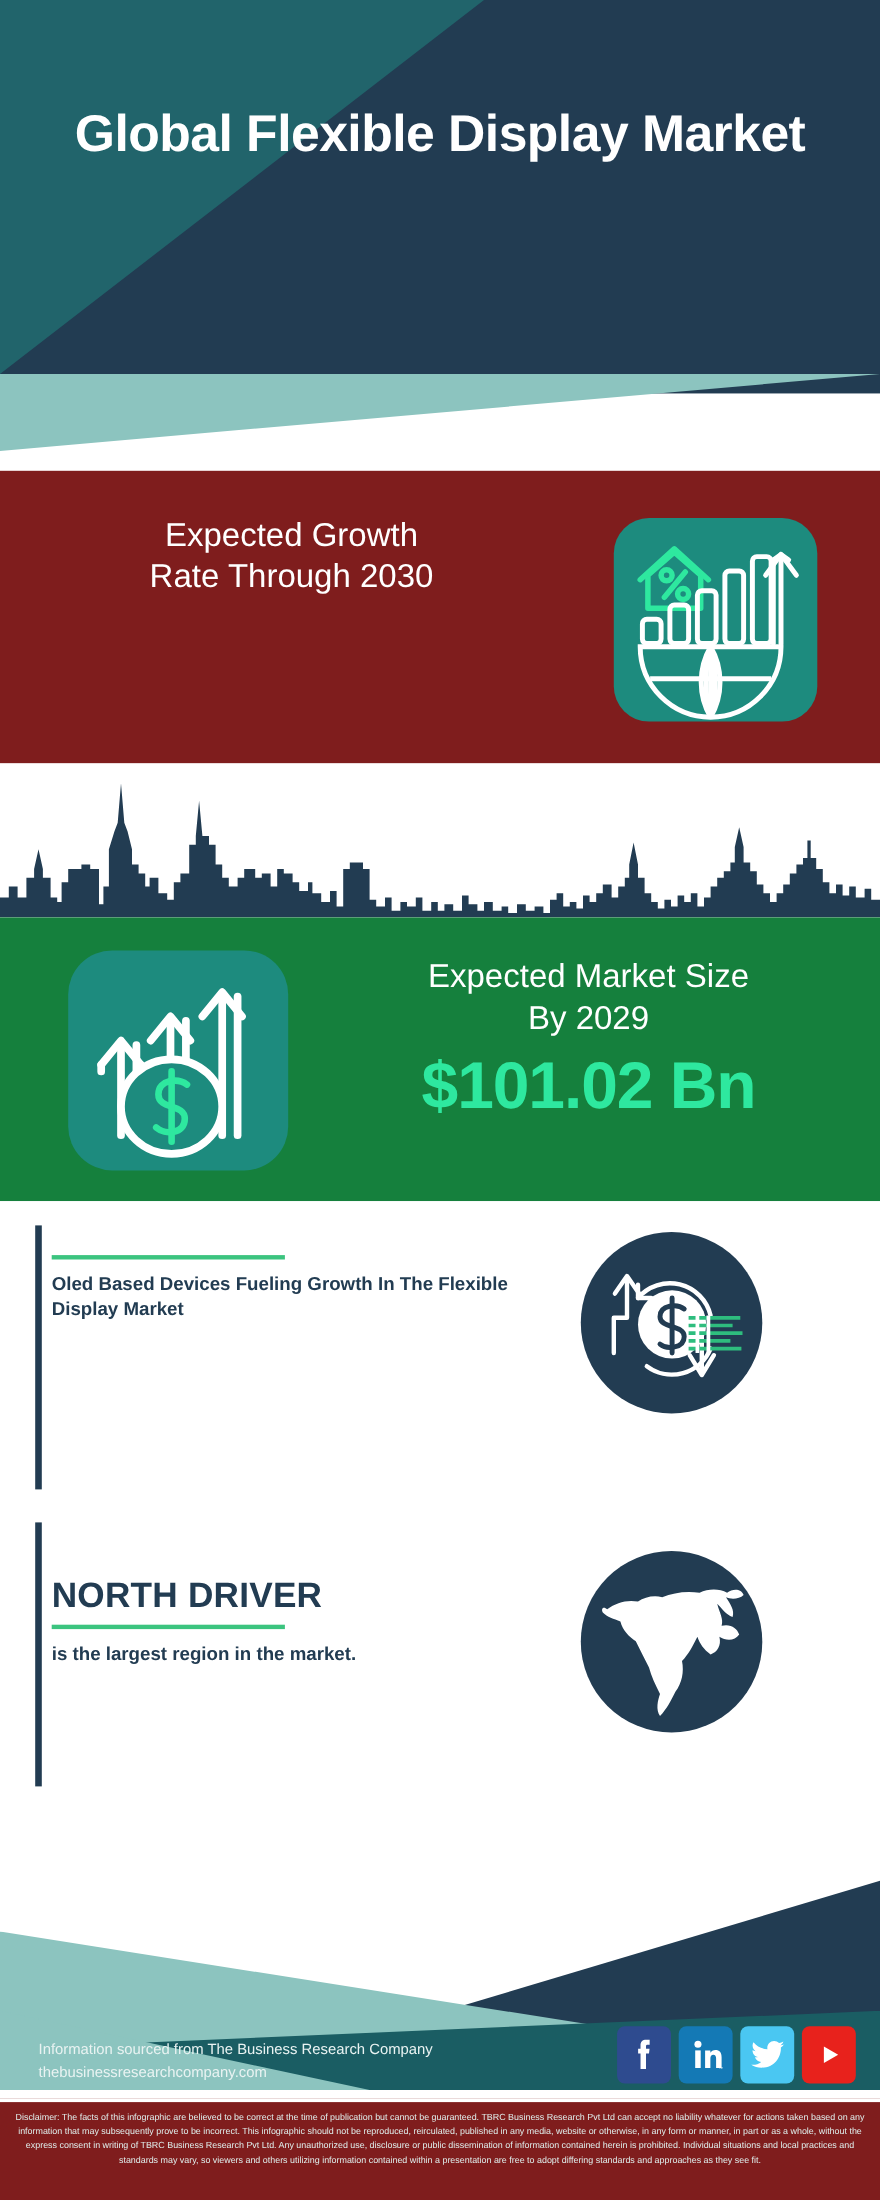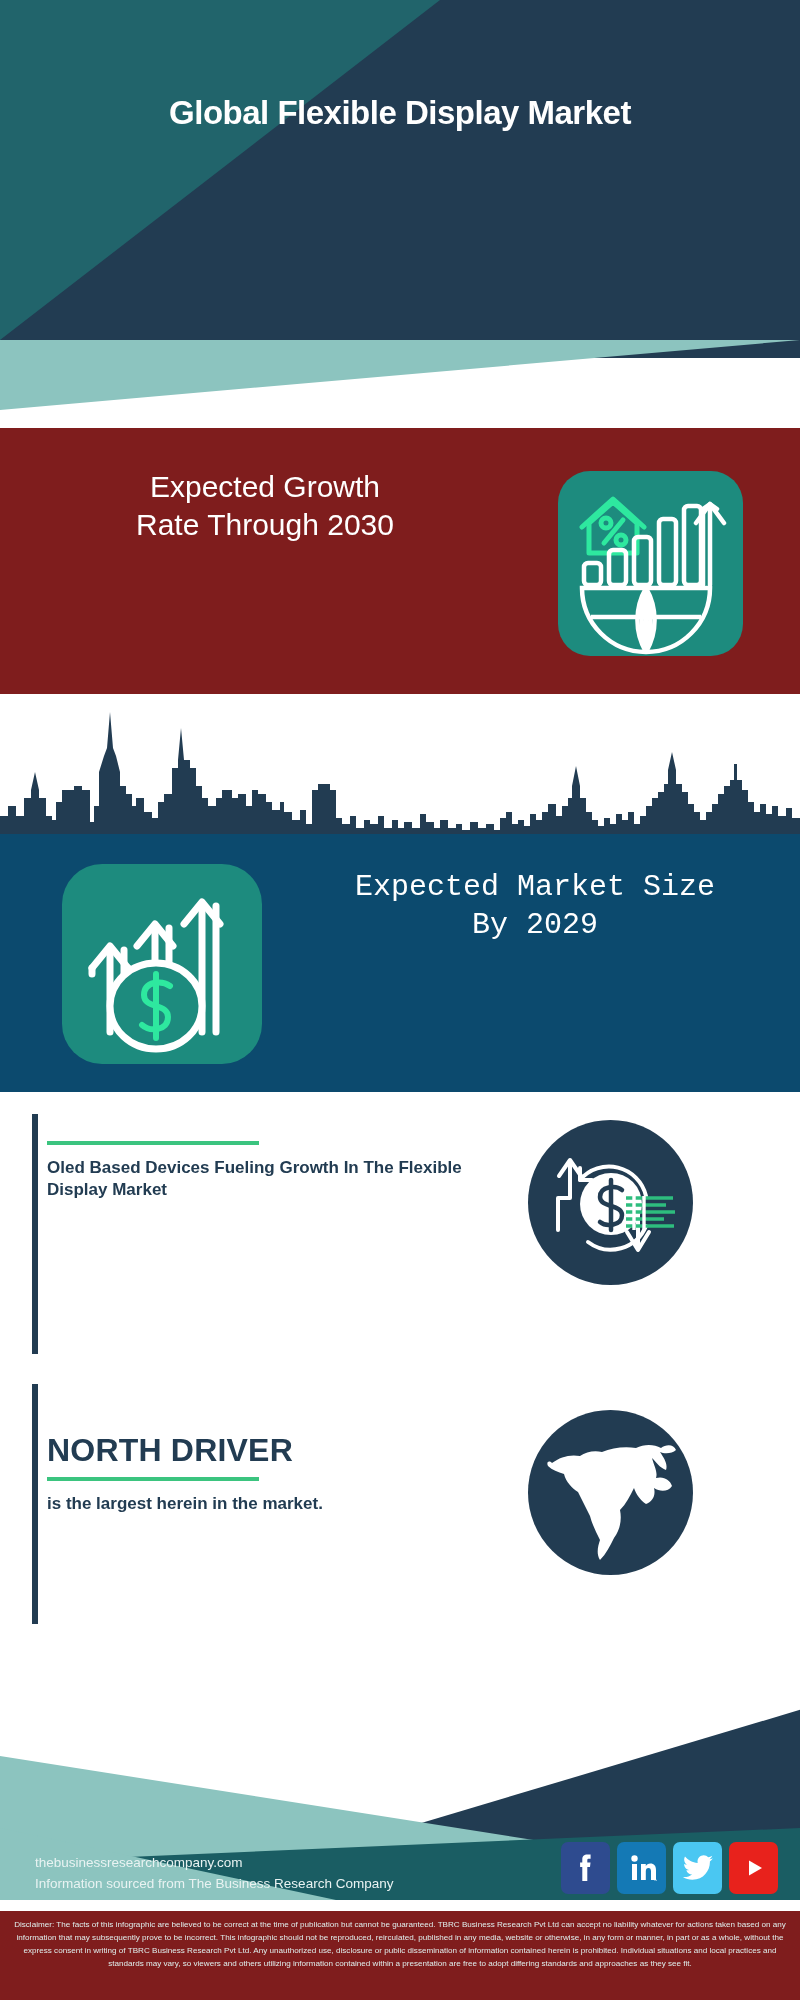--- a/index.html
+++ b/index.html
@@ -16,21 +16,21 @@
   .header { position:absolute; left:0; top:0; width:800px; height:340px; background:#21646b; overflow:hidden; }
   .header-diag {
     position:absolute; left:0; top:0; width:800px; height:340px;
     background:#223c52;
     clip-path: polygon(100% 0, 100% 100%, 0 100%, 55% 0);
   }
   .header-title {
     position:absolute; left:0; top:95px; width:800px;
     text-align:center;
     color:#ffffff;
-    font-size:33px;
+    font-size:47px;
     font-weight:bold;
     line-height:1.12;
     letter-spacing:-0.5px;
     padding:0 40px;
     z-index:3;
   }
   
   .wedge-top {
     position:absolute; left:0; top:340px; width:800px; height:70px;
     background:#8cc4bf;
@@ -65,22 +65,21 @@
     background:#1d8b7e; border-radius:32px;
   }
 
   
   .skyline-band { position:absolute; left:0; top:694px; width:800px; height:140px; background:#ffffff; }
   .skyline-band svg { display:block; width:800px; height:140px; }
 
   
   .market-band {
     position:absolute; left:0; top:834px; width:800px; height:258px;
-    background:#0c4a6e;
-    font-family:Liberation Mono, monospace;
+    background:#15803d;
   }
   .market-icon-box {
     position:absolute; left:62px; top:30px; width:200px; height:200px;
     background:#1d8b7e; border-radius:40px;
   }
   .market-text {
     position:absolute; left:300px; top:35px; width:470px; text-align:center;
   }
   .market-label { color:#ffffff; font-size:30px; line-height:1.25; }
   .market-value {
@@ -231,20 +230,21 @@
         <ellipse cx="94" cy="142" rx="46" ry="43" fill="#1d8b7e" stroke="#ffffff" stroke-width="7"></ellipse>
         <g fill="none" stroke="#2ee89f" stroke-width="6" stroke-linecap="round">
           <path d="M108 122 C100 116 82 117 82 131 C82 145 106 139 106 153 C106 167 88 168 80 161"></path>
           <line x1="94" y1="110" x2="94" y2="174"></line>
         </g>
       </svg>
     </div>
     <div class="market-text">
       <div class="market-label">Expected Market Size</div>
       <div class="market-label">By 2029</div>
+      <div class="market-value">$101.02 Bn</div>
     </div>
   </div>
 
   <div class="content">
 
     <div class="fact" style="top:22px;">
       <div class="fact-bar" style="height:240px;"></div>
       <div class="fact-body" style="top:18px;">
         <div class="fact-rule"></div>
         <div class="fact-desc">Oled Based Devices Fueling Growth In The Flexible Display Market</div>
@@ -281,40 +281,40 @@
           </g>
         </svg>
       </div>
     </div>
 
     <div class="fact" style="top:292px;">
       <div class="fact-bar" style="height:240px;"></div>
       <div class="fact-body" style="top:50px;">
         <div class="fact-title">NORTH DRIVER</div>
         <div class="fact-rule"></div>
-        <div class="fact-desc">is the largest herein in the market.</div>
+        <div class="fact-desc">is the largest region in the market.</div>
       </div>
       <div class="fact-circle" style="left:528px; top:26px;">
         <svg viewBox="0 0 165 165" width="165" height="165" aria-hidden="true">
           <path fill="#ffffff" d="M24 53 C32 47 42 44 52 46 C58 42 66 40 74 42 C84 38 96 36 108 38 C116 34 126 34 133 38 C138 34 146 34 148 40 C144 44 136 44 132 42 C136 48 140 54 138 60 C132 58 128 52 124 48 C126 56 130 62 128 68 C136 66 142 70 144 76 C140 82 132 82 126 78 C128 86 124 92 118 94 C112 90 108 84 106 78 C102 86 98 94 92 100 C94 110 92 120 86 128 C82 136 78 144 72 150 C68 144 70 136 72 130 C68 122 64 114 62 106 C58 98 54 90 50 82 C44 78 38 72 36 64 C30 62 24 60 20 56 C18 52 21 50 24 53 Z M100 54 C106 52 112 54 114 58 C110 62 104 62 100 58 Z"></path>
         </svg>
       </div>
     </div>
   </div>
 
   <div class="footer">
     <div class="f-navy"></div>
     <div class="f-lightteal"></div>
     <div class="f-bar2"></div>
     <div class="f-bar"></div>
     <div class="f-lightteal2"></div>
 
     <div class="footer-credit">
+      <div>Information sourced from The Business Research Company</div>
       <div>thebusinessresearchcompany.com</div>
-      <div>Information sourced from The Business Research Company</div>
     </div>
 
     <div class="social-row">
       <div class="social-tile s-fb">
         <svg width="30" height="34" viewBox="0 0 30 34" aria-hidden="true">
           <path fill="#ffffff" d="M19.5 11.5h-3.2V9.2c0-1 .5-1.4 1.6-1.4H19.6V3.4h-3c-3.7 0-5.3 1.8-5.3 5v3.1H9.1v4.4h2.2V30h5V15.9h2.7l.5-4.4z"></path>
         </svg>
       </div>
       <div class="social-tile s-li">
         <svg width="30" height="32" viewBox="0 0 30 32" aria-hidden="true">

